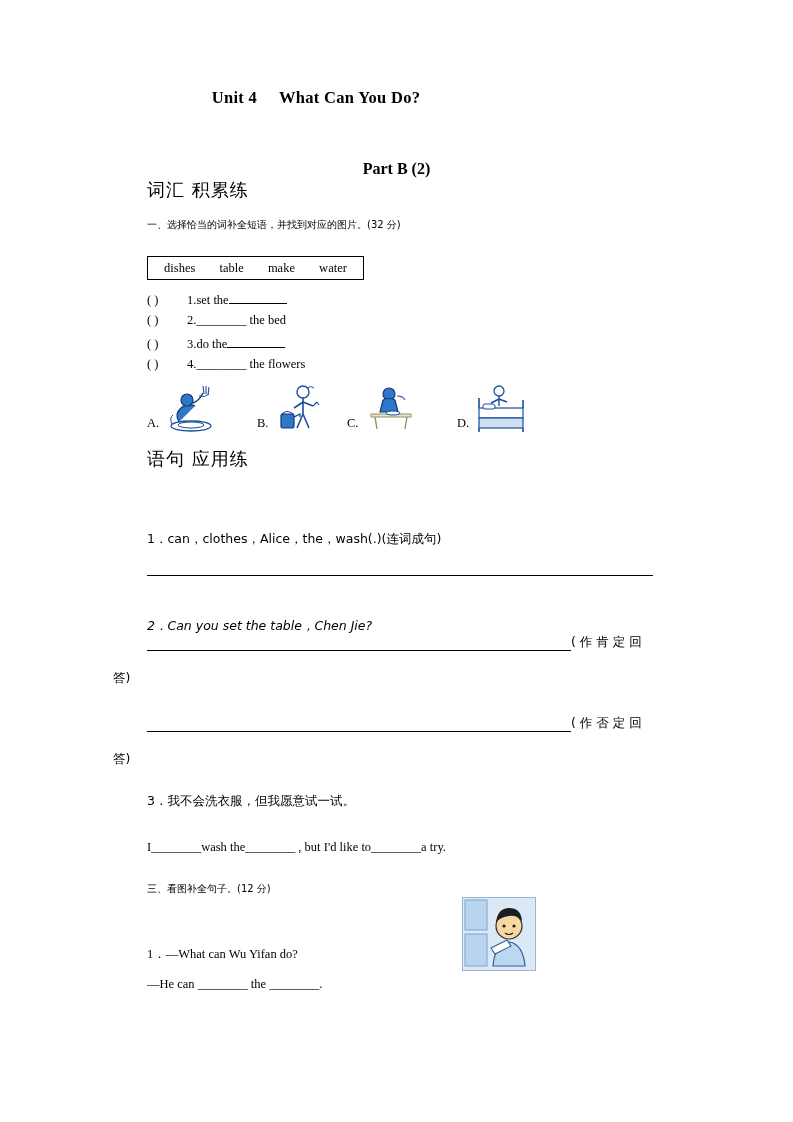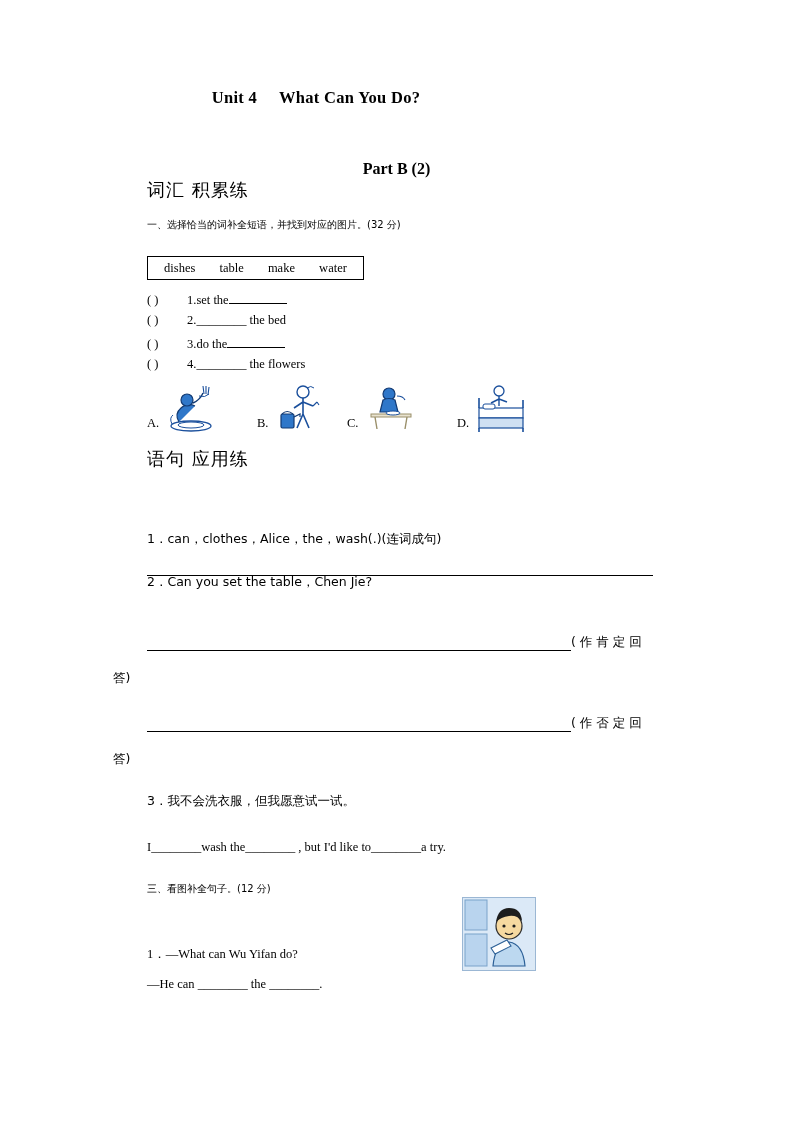--- a/index.html
+++ b/index.html
@@ -246,21 +246,21 @@
       </span>
     </div>
   </div>
 
   <div class="section-label cn" style="left:147px; top:447px;">语句 应用练</div>
 
 
   <div class="sent cn" style="top:531px;">1．can，clothes，Alice，the，wash(.)(连词成句)</div>
   <div class="rule" style="left:147px; top:575px; width:506px;"></div>
 
-  <div class="sent cn" style="top:574px;">2．Can you set the table，Chen Jie?</div>
+  <div class="sent cn" style="top:618px;font-style:italic;">2．Can you set the table，Chen Jie?</div>
 
   <div class="rule" style="left:147px; top:650px; width:424px;"></div>
   <div class="right-note cn" style="left:571px; top:634px;">( 作 肯 定 回</div>
   <div class="ans-cont cn" style="top:670px;">答)</div>
 
   <div class="rule" style="left:147px; top:731px; width:424px;"></div>
   <div class="right-note cn" style="left:571px; top:715px;">( 作 否 定 回</div>
   <div class="ans-cont cn" style="top:751px;">答)</div>
 
   <div class="sent cn" style="top:793px;">3．我不会洗衣服，但我愿意试一试。</div>

